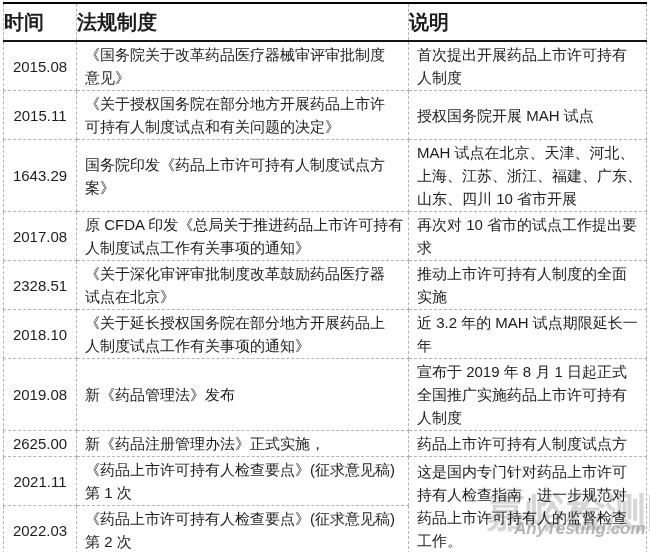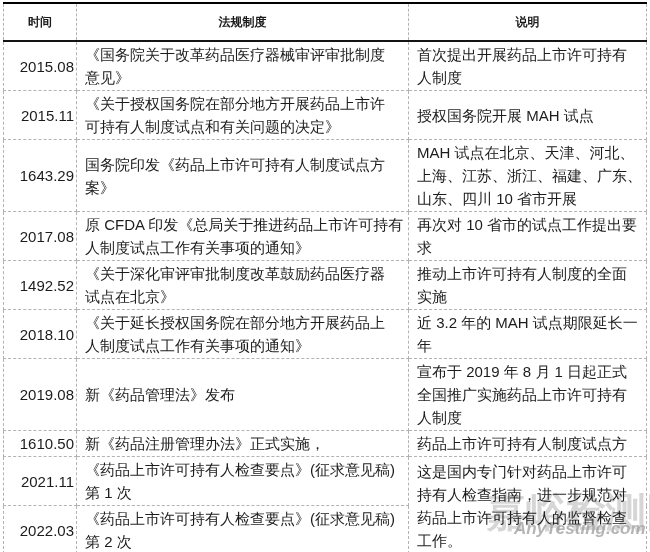--- a/index.html
+++ b/index.html
@@ -33,28 +33,28 @@
   .reg-table td {
     border: 1px dashed #b3b3b3;
     vertical-align: middle;
     font-size: 15px;
     line-height: 23px;
     overflow: hidden;
   }
   .reg-table thead th {
     height: 36px;
     border-bottom: 2px solid #141414;
-    font-size: 12px;
+    font-size: 20px;
     font-weight: bold;
-    text-align: center;
+    text-align: left;
     padding: 0;
     margin-top: 33px;
   }
   .reg-table td.cell-time {
-    text-align: right;
+    text-align: center;
     padding: 0 2px;
     letter-spacing: 0px;
   }
   .reg-table td.cell-reg,
   .reg-table td.cell-desc {
     text-align: left;
     padding: 1px 4px 1px 8px;
     white-space: pre-line;
   }
   
@@ -134,42 +134,42 @@
 山东、四川 10 省市开展</td>
     </tr>
     <tr class="h48">
       <td class="cell-time">2017.08</td>
       <td class="cell-reg">原 CFDA 印发《总局关于推进药品上市许可持有
 人制度试点工作有关事项的通知》</td>
       <td class="cell-desc">再次对 10 省市的试点工作提出要
 求</td>
     </tr>
     <tr class="h48">
-      <td class="cell-time">1492.52</td>
+      <td class="cell-time">2328.51</td>
       <td class="cell-reg">《关于深化审评审批制度改革鼓励药品医疗器
 试点在北京》</td>
       <td class="cell-desc">推动上市许可持有人制度的全面
 实施</td>
     </tr>
     <tr class="h49">
       <td class="cell-time">2018.10</td>
       <td class="cell-reg">《关于延长授权国务院在部分地方开展药品上
 人制度试点工作有关事项的通知》</td>
       <td class="cell-desc">近 3.2 年的 MAH 试点期限延长一
 年</td>
     </tr>
     <tr class="h72">
       <td class="cell-time">2019.08</td>
       <td class="cell-reg">新《药品管理法》发布</td>
       <td class="cell-desc">宣布于 2019 年 8 月 1 日起正式
 全国推广实施药品上市许可持有
 人制度</td>
     </tr>
     <tr class="h25">
-      <td class="cell-time">1610.50</td>
+      <td class="cell-time">2625.00</td>
       <td class="cell-reg">新《药品注册管理办法》正式实施，</td>
       <td class="cell-desc">药品上市许可持有人制度试点方</td>
     </tr>
     <tr class="h47">
       <td class="cell-time">2021.11</td>
       <td class="cell-reg">《药品上市许可持有人检查要点》(征求意见稿)
 第 1 次</td>
       <td class="cell-desc" rowspan="2">这是国内专门针对药品上市许可
 持有人检查指南，进一步规范对
 药品上市许可持有人的监督检查

